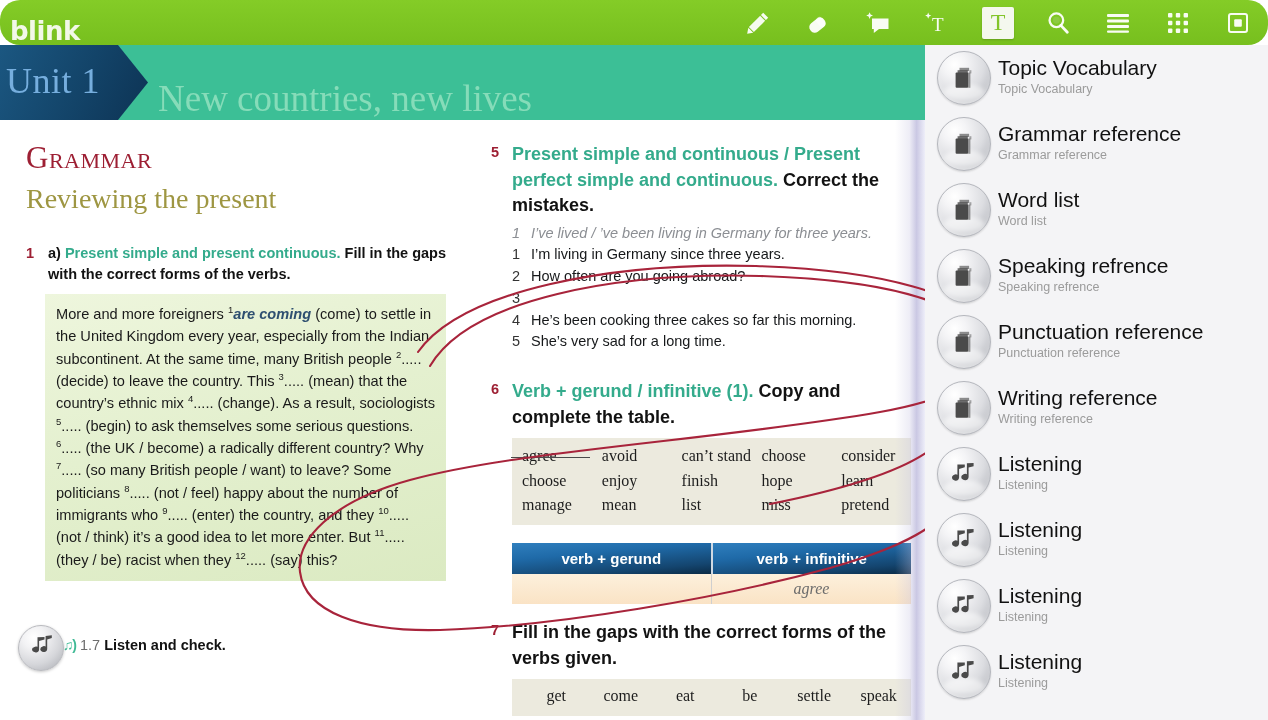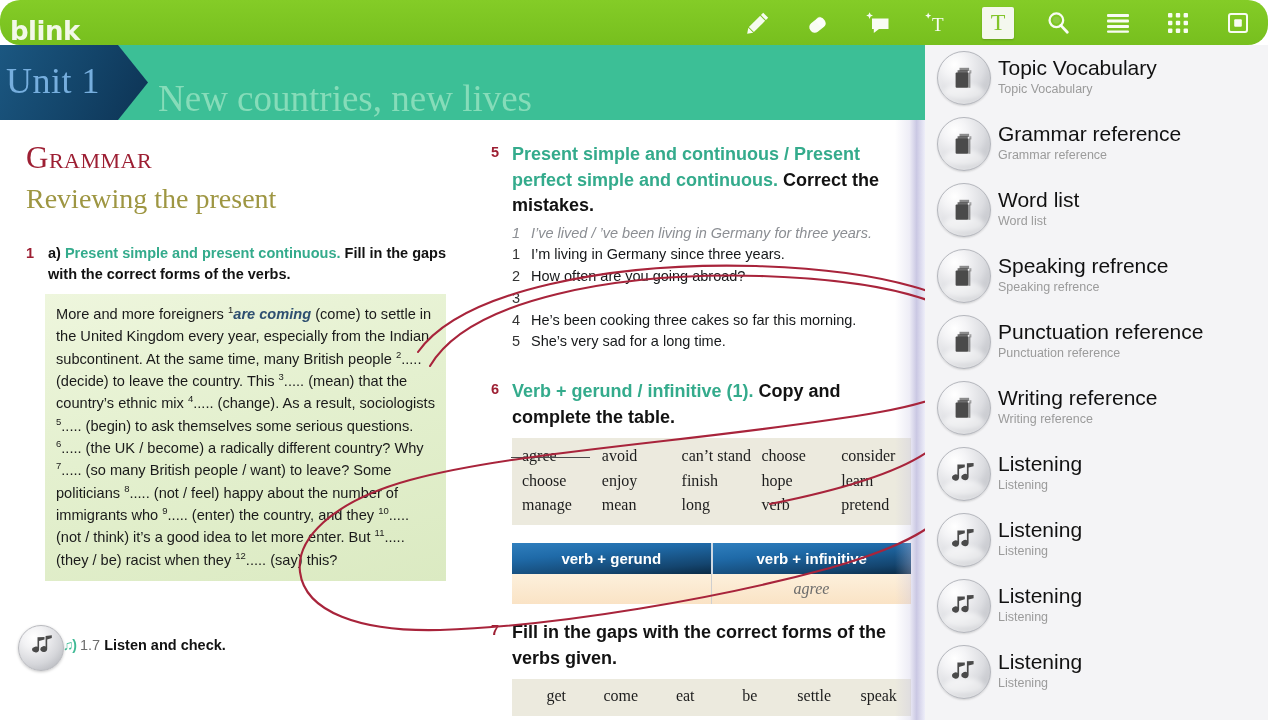--- a/index.html
+++ b/index.html
@@ -391,22 +391,22 @@
           <div class="wrow">
             <div class="wc">choose</div>
             <div class="wc">enjoy</div>
             <div class="wc">finish</div>
             <div class="wc">hope</div>
             <div class="wc">learn</div>
           </div>
           <div class="wrow">
             <div class="wc">manage</div>
             <div class="wc">mean</div>
-            <div class="wc">long</div>
-            <div class="wc">verb</div>
+            <div class="wc">list</div>
+            <div class="wc">miss</div>
             <div class="wc">pretend</div>
           </div>
         </div>
 
       <div class="vtable">
         <div class="vthead">
           <div class="vth">verb + gerund</div>
           <div class="vth">verb + infinitive</div>
         </div>
         <div class="vtbody">

